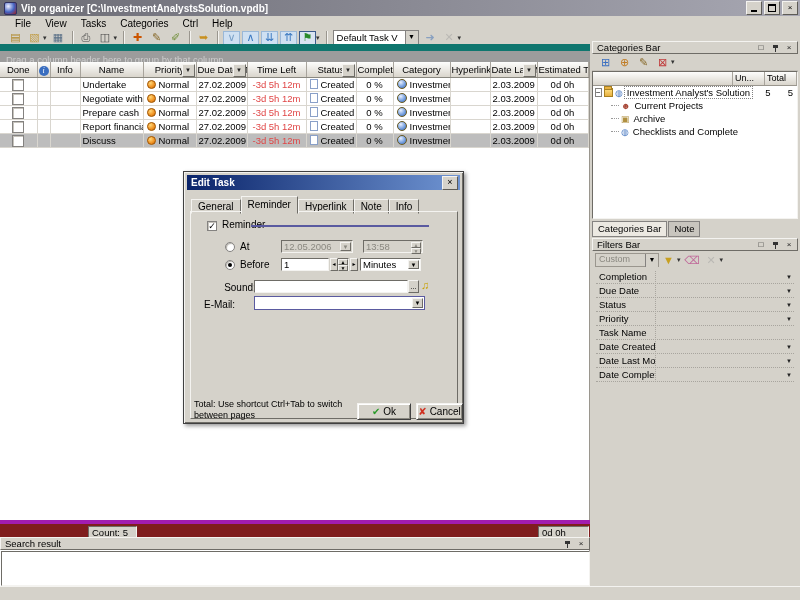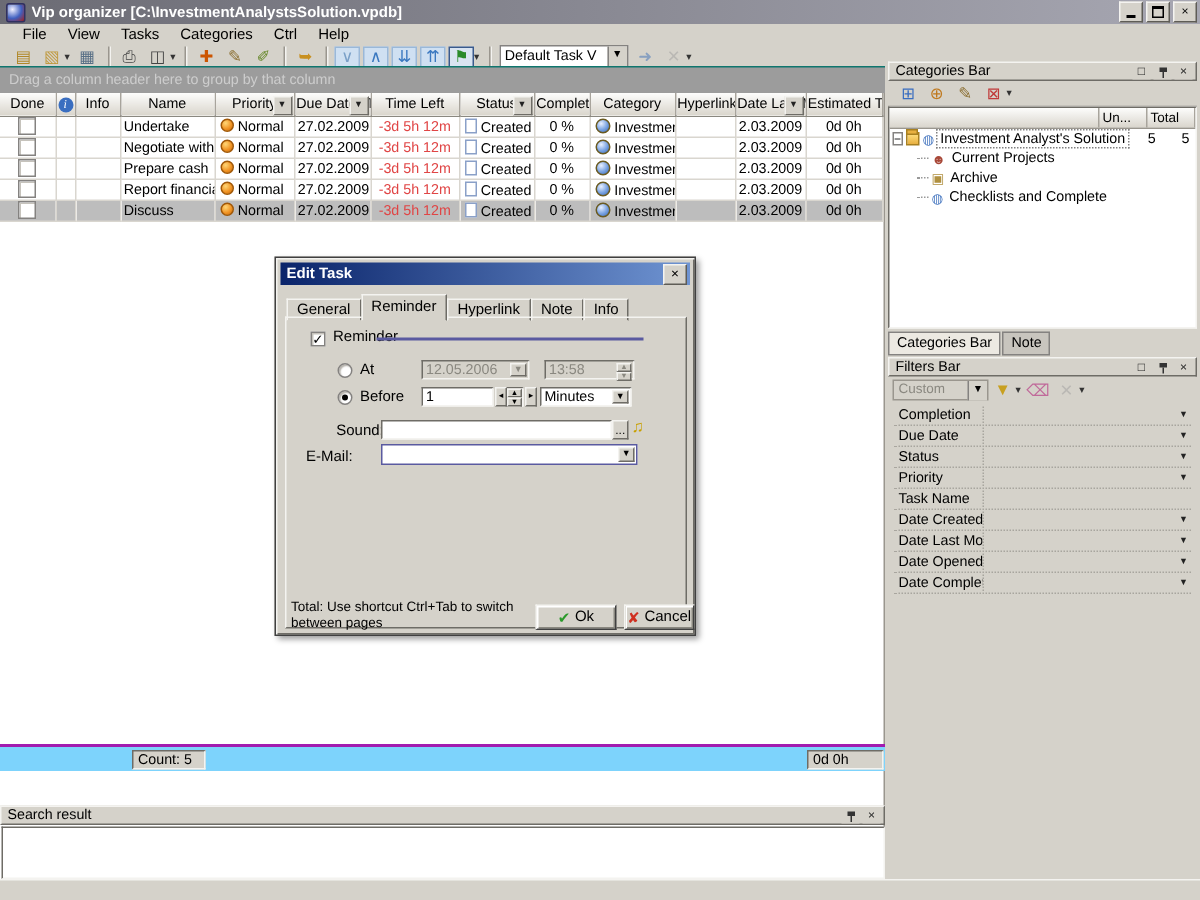--- a/index.html
+++ b/index.html
@@ -23,42 +23,42 @@
   .tb-btn.lite{background:#cfe0f2;border-color:#9ab8d8}
   .tb-btn.active{background:#d9e4f1;border-color:#3a5a8c}
   .tb-btn.disabled{opacity:.45}
   .tb-sep{width:1px;height:13px;background:#9a968e;margin:0 4px;box-shadow:1px 0 0 #f4f3f0}
   .tb-dd{font-size:7px;color:#333;margin:0 2px 0 -1px}
   .tb-combo{display:inline-flex;width:86px;height:15px;background:#fff;border:1px solid #848280;align-items:center;margin:0 2px;box-sizing:border-box}
   .tb-combo-text{flex:1;padding-left:3px;font-size:9.5px;white-space:nowrap;overflow:hidden}
   .tb-combo-arrow{width:12px;height:13px;background:#d5d2ca;border-left:1px solid #848280;text-align:center;font-size:7px;line-height:12px}
   
   .groupbar{position:absolute;left:0;top:44px;width:590px;height:18px;background:#9c9c9c;
-    color:#cdcdcd;line-height:18px;padding-left:6px;box-sizing:border-box;border-top:1px solid #0f766e;font-size:9.5px}
+    color:#cdcdcd;line-height:18px;padding-left:6px;box-sizing:border-box;border-top:7px solid #0f766e;font-size:9.5px}
   .task-area{position:absolute;left:0;top:62px;width:590px;height:544px;background:#fff;border-right:1px solid #9a968e;box-sizing:border-box}
   table.task-table{border-collapse:collapse;table-layout:fixed;font-size:9.5px;width:588px}
   .task-table th{height:15px;font-weight:normal;background:linear-gradient(#fdfdfc,#d9d5cc);
     border-right:1px solid #a8a49c;border-bottom:1px solid #8a8880;padding:0 1px;overflow:hidden;white-space:nowrap;position:relative}
   .task-table td{height:13px;border-right:1px solid #d9d6cf;border-bottom:1px solid #d9d6cf;
     padding:0 2px;overflow:hidden;white-space:nowrap}
   .task-table tr.sel td{background:#bdbdbd}
   .c-center{text-align:center}.c-left{text-align:left}
   .red{color:#e04545}
   .th-filter{position:absolute;right:1px;top:2px;width:11px;height:11px;background:#d5d2ca;border:1px solid;
     border-color:#f4f3f0 #6e6c66 #6e6c66 #f4f3f0;font-size:6px;line-height:10px;text-align:center;color:#222}
   .info-badge{display:inline-block;width:10px;height:10px;border-radius:50%;background:#3a6ec0;color:#fff;
     font-size:8px;line-height:10px;text-align:center;font-style:italic;font-family:"Liberation Serif",serif}
   .cb{display:inline-block;width:10px;height:10px;background:#fff;border:1px solid #848280;box-shadow:inset 1px 1px 0 #c6c3bc;vertical-align:-2px}
   .prio-dot{display:inline-block;width:9px;height:9px;border-radius:50%;margin:0 3px 0 1px;vertical-align:-1px;
     background:radial-gradient(circle at 35% 30%,#ffd878,#f09020 60%,#c06810);border:1px solid #a05808;box-sizing:border-box}
   .page-ic{display:inline-block;width:8px;height:10px;background:#fff;border:1px solid #8aa0c8;vertical-align:-1px;margin:0 3px 0 1px;box-sizing:border-box}
   .globe{display:inline-block;width:10px;height:10px;border-radius:50%;margin:0 3px 0 1px;vertical-align:-1px;
     background:radial-gradient(circle at 35% 30%,#e8f0ff,#76a0e0 55%,#3a68b0);border:1px solid #6a5a20;box-sizing:border-box}
   
-  .sumbar{position:absolute;left:0;top:496px;width:590px;height:16px;background:#7dd3fc;border-top:2px solid #a21caf}
+  .sumbar{position:absolute;left:0;top:520px;width:590px;height:16px;background:#7f1d1d;border-top:4px solid #a21caf}
   .sum-box{position:absolute;height:13px;background:#d5d2ca;border:1px solid;border-color:#6e6c66 #f4f3f0 #f4f3f0 #6e6c66;
     font-size:9.5px;line-height:12px;padding:0 3px;box-sizing:border-box}
   .p-title{height:13px;background:#d5d2ca;border:1px solid;border-color:#f4f3f0 #6e6c66 #6e6c66 #f4f3f0;
     display:flex;align-items:center;font-size:9.5px;padding:0 2px 0 4px;box-sizing:border-box}
   .p-title .sp{flex:1}
   .p-btn{width:12px;height:10px;margin-left:2px;background:#d5d2ca;font-size:8px;line-height:9px;text-align:center;color:#222}
   .pin-ic{display:inline-block;width:5px;height:3px;background:#333;position:relative;vertical-align:2px}
   .pin-ic::after{content:"";position:absolute;left:2px;top:3px;width:1px;height:4px;background:#333}
   .search-hdr{position:absolute;left:0;top:537px;width:590px}
   .search-body{position:absolute;left:1px;top:551px;width:587px;height:33px;background:#fff;
@@ -422,26 +422,20 @@
             <span class="f-arrow">▼</span>
           </span>
         </div>
         <div class="f-row">
           <span class="f-label">Date Last Modifi</span>
           <span class="f-value">
             <span class="f-arrow">▼</span>
           </span>
         </div>
         <div class="f-row">
-          <span class="f-label">Date Opened</span>
-          <span class="f-value">
-            <span class="f-arrow">▼</span>
-          </span>
-        </div>
-        <div class="f-row">
           <span class="f-label">Date Completed</span>
           <span class="f-value">
             <span class="f-arrow">▼</span>
           </span>
         </div>
       </div>
   </div>
 
   <div id="dialog">
     <div class="d-title">

